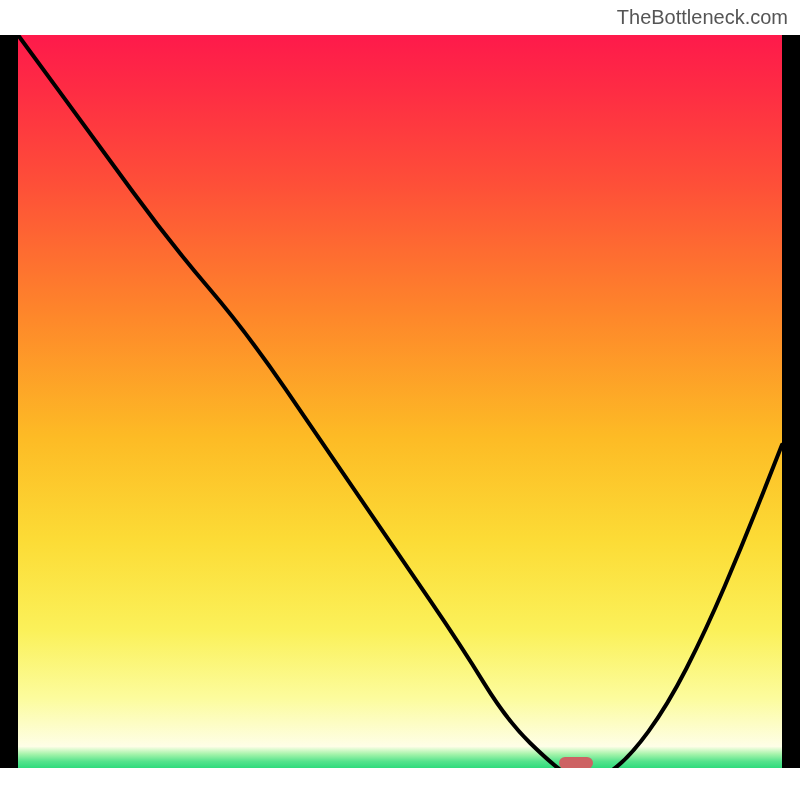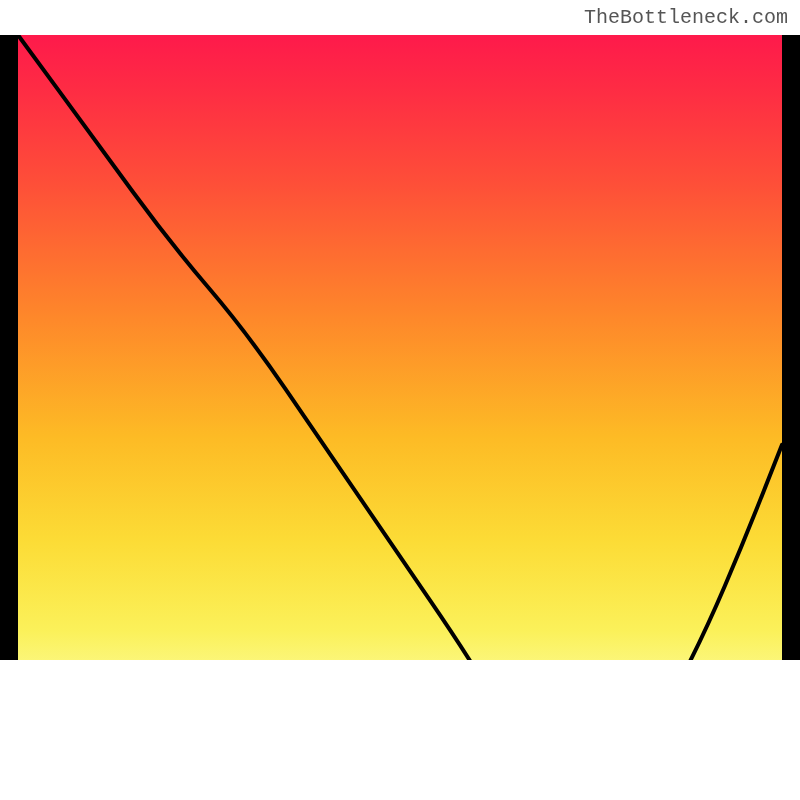--- a/index.html
+++ b/index.html
@@ -4,22 +4,21 @@
 <style>
   body {
     margin: 0;
     padding: 0;
     background: #fff;
     font-family: Arial, Helvetica, sans-serif;
   }
   .chart-container {
     position: relative;
     width: 800px;
-    height: 660px;
-    font-family: Liberation Mono, monospace;
+    height: 768px;
   }
   .watermark {
     position: absolute;
     top: 6px;
     right: 12px;
     color: #555;
     font-size: 20px;
     z-index: 10;
   }
   .plot-area {

